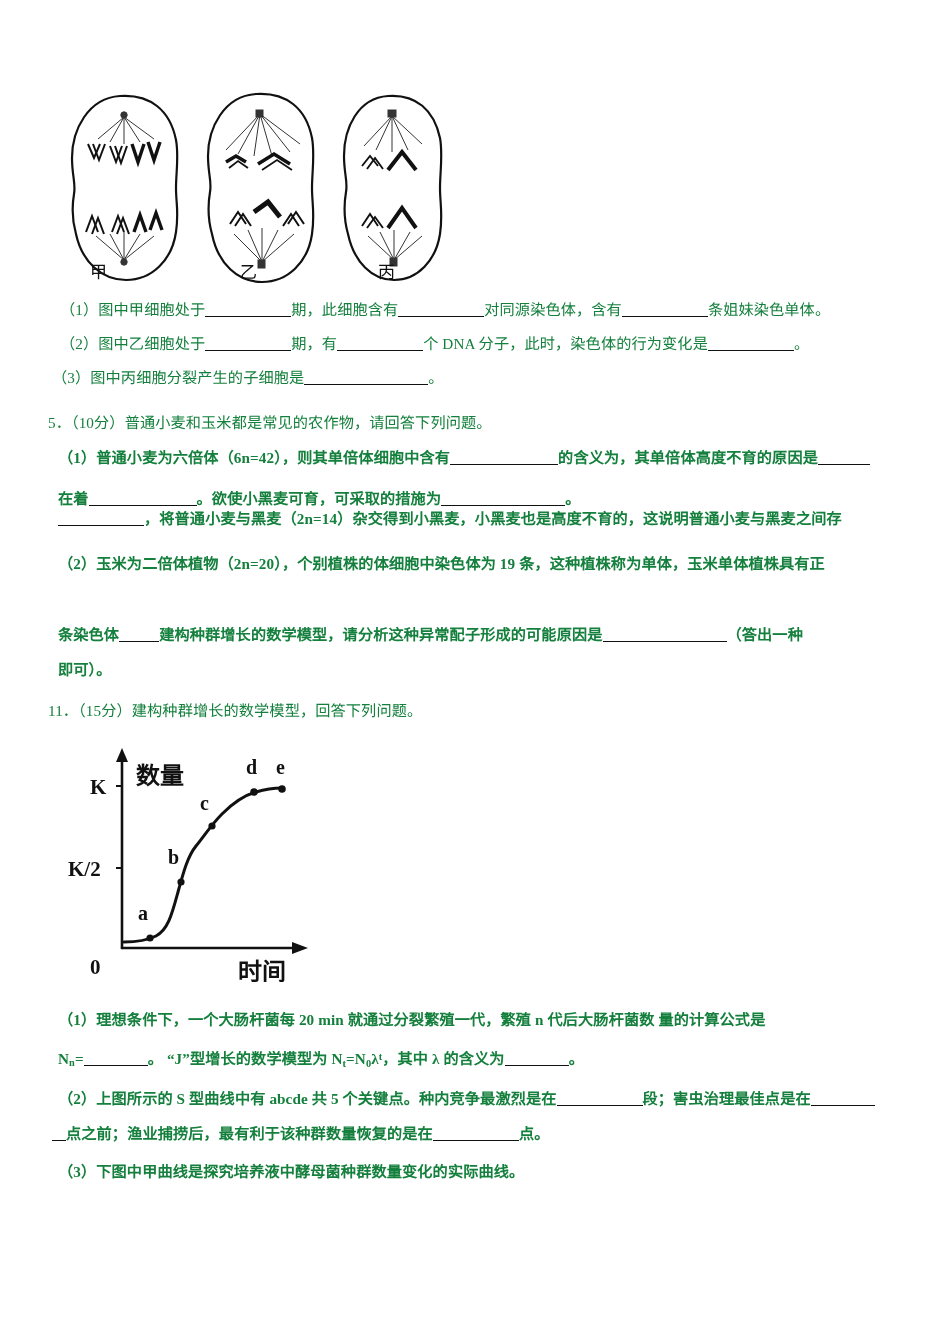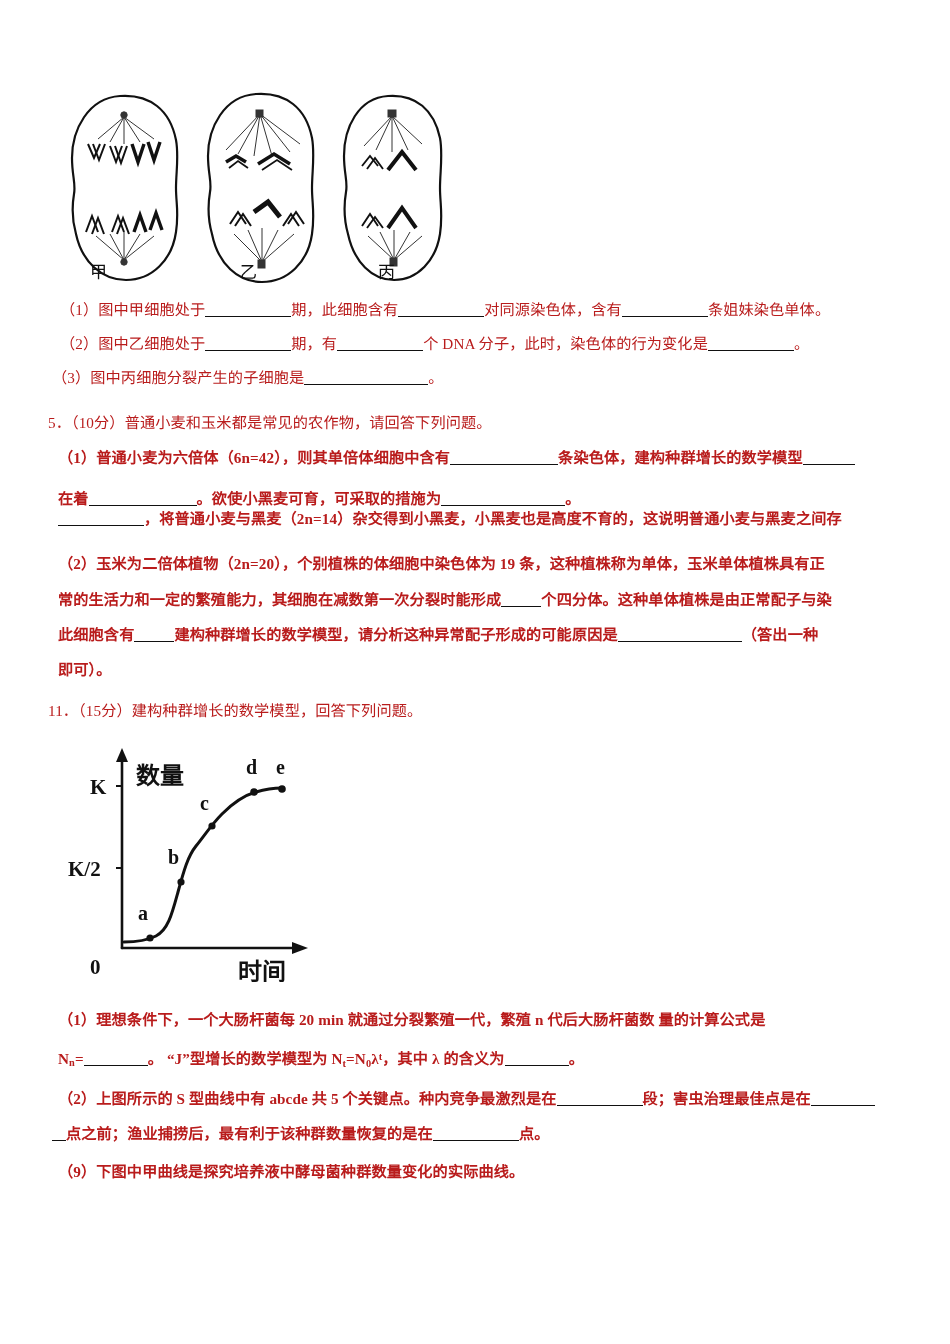--- a/index.html
+++ b/index.html
@@ -47,21 +47,21 @@
   .cap-a{left:32px;}
   .cap-b{left:182px;}
   .cap-c{left:320px;}
 
   
   .qline{
     position:absolute;
     font-family:"Liberation Serif","DejaVu Serif",serif;
     font-size:15.2px;
     line-height:20px;
-    color:#b91c1c;
+    color:#15803d;
     white-space:nowrap;
     letter-spacing:.1px;
   }
   .qline.bold{font-weight:700;}
   .blank{
     display:inline-block;
     border-bottom:1.3px solid #111;
     vertical-align:-2px;
     height:13px;
   }
@@ -210,41 +210,38 @@
 
   <div class="qline" style="left:52px; top:368px;">
     <span>（3）图中丙细胞分裂产生的子细胞是</span><span class="blank b-xxl"></span><span>。</span>
   </div>
 
   <div class="qline" style="left:48px; top:413px;">
     <span>5．</span><span>（10分）</span><span class="bold">普通小麦和玉米都是常见的农作物，请回答下列问题。</span>
   </div>
 
   <div class="qline bold" style="left:58px; top:448px;">
-    <span>（1）普通小麦为六倍体（6n=42），则其单倍体细胞中含有</span><span class="blank b-xl"></span><span>条染色体，建构种群增长的数学模型</span><span class="blank b-s"></span>
+    <span>（1）普通小麦为六倍体（6n=42），则其单倍体细胞中含有</span><span class="blank b-xl"></span><span>的含义为，其单倍体高度不育的原因是</span><span class="blank b-s"></span>
   </div>
 
   <div class="qline bold" style="left:58px; top:509px;">
     <span class="blank b-l"></span><span>，将普通小麦与黑麦（2n=14）杂交得到小黑麦，小黑麦也是高度不育的，这说明普通小麦与黑麦之间存</span>
   </div>
 
   <div class="qline bold" style="left:58px; top:489px;">
     <span>在着</span><span class="blank b-xl"></span><span>。欲使小黑麦可育，可采取的措施为</span><span class="blank b-xxl"></span><span>。</span>
   </div>
 
   <div class="qline bold" style="left:58px; top:554px;">
     <span>（2）玉米为二倍体植物（2n=20），个别植株的体细胞中染色体为 19 条，这种植株称为单体，玉米单体植株具有正</span>
   </div>
 
-  <div class="qline bold" style="left:58px; top:590px;">
-    <span>常的生活力和一定的繁殖能力，其细胞在减数第一次分裂时能形成</span><span class="blank b-q"></span><span>个四分体。这种单体植株是由正常配子与染</span>
-  </div>
 
   <div class="qline bold" style="left:58px; top:625px;">
-    <span>此细胞含有</span><span class="blank b-q"></span><span>建构种群增长的数学模型，请分析这种异常配子形成的可能原因是</span><span class="blank b-xxl"></span><span>（答出一种</span>
+    <span>条染色体</span><span class="blank b-q"></span><span>建构种群增长的数学模型，请分析这种异常配子形成的可能原因是</span><span class="blank b-xxl"></span><span>（答出一种</span>
   </div>
 
   <div class="qline bold" style="left:58px; top:660px;">
     <span>即可）。</span>
   </div>
 
   <div class="qline" style="left:48px; top:701px;">
     <span>11．</span><span>（15分）</span><span class="bold">建构种群增长的数学模型，回答下列问题。</span>
   </div>
 
@@ -301,16 +298,16 @@
 
   <div class="qline bold" style="left:58px; top:1089px;">
     <span>（2）上图所示的 S 型曲线中有 abcde 共 5 个关键点。种内竞争最激烈是在</span><span class="blank b-l"></span><span>段；害虫治理最佳点是在</span><span class="blank b-m"></span>
   </div>
 
   <div class="qline bold" style="left:52px; top:1124px;">
     <span class="blank" style="width:14px;"></span><span>点之前；渔业捕捞后，最有利于该种群数量恢复的是在</span><span class="blank b-l"></span><span>点。</span>
   </div>
 
   <div class="qline bold" style="left:58px; top:1162px;">
-    <span>（9）下图中甲曲线是探究培养液中酵母菌种群数量变化的实际曲线。</span>
+    <span>（3）下图中甲曲线是探究培养液中酵母菌种群数量变化的实际曲线。</span>
   </div>
 
 </div>
 
 </body></html>

